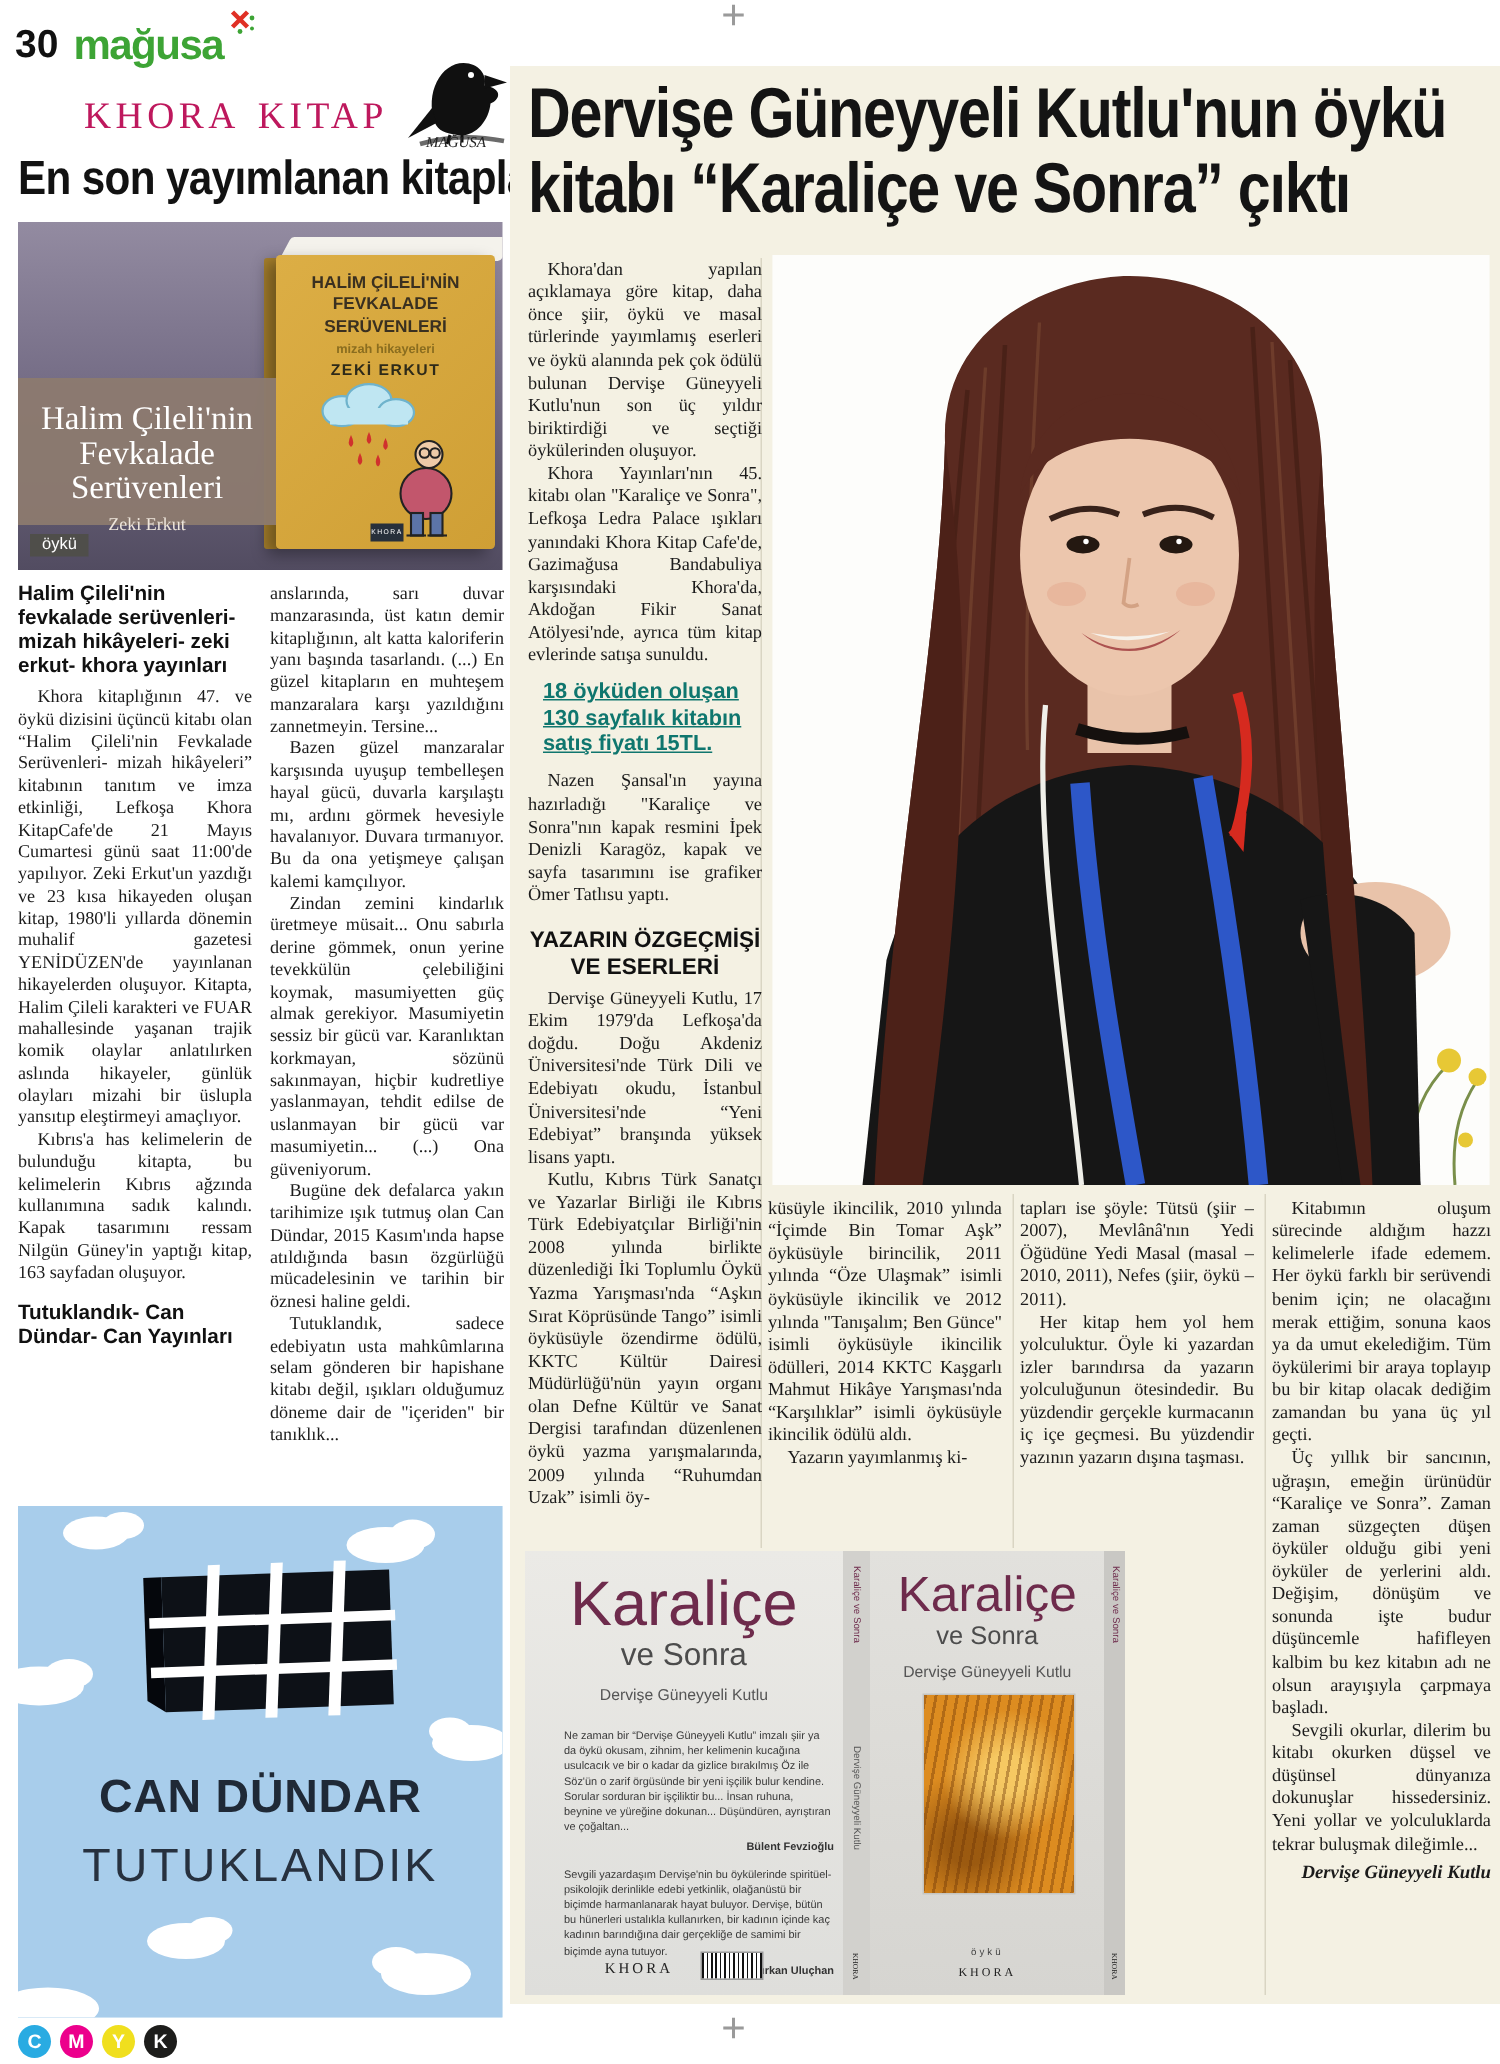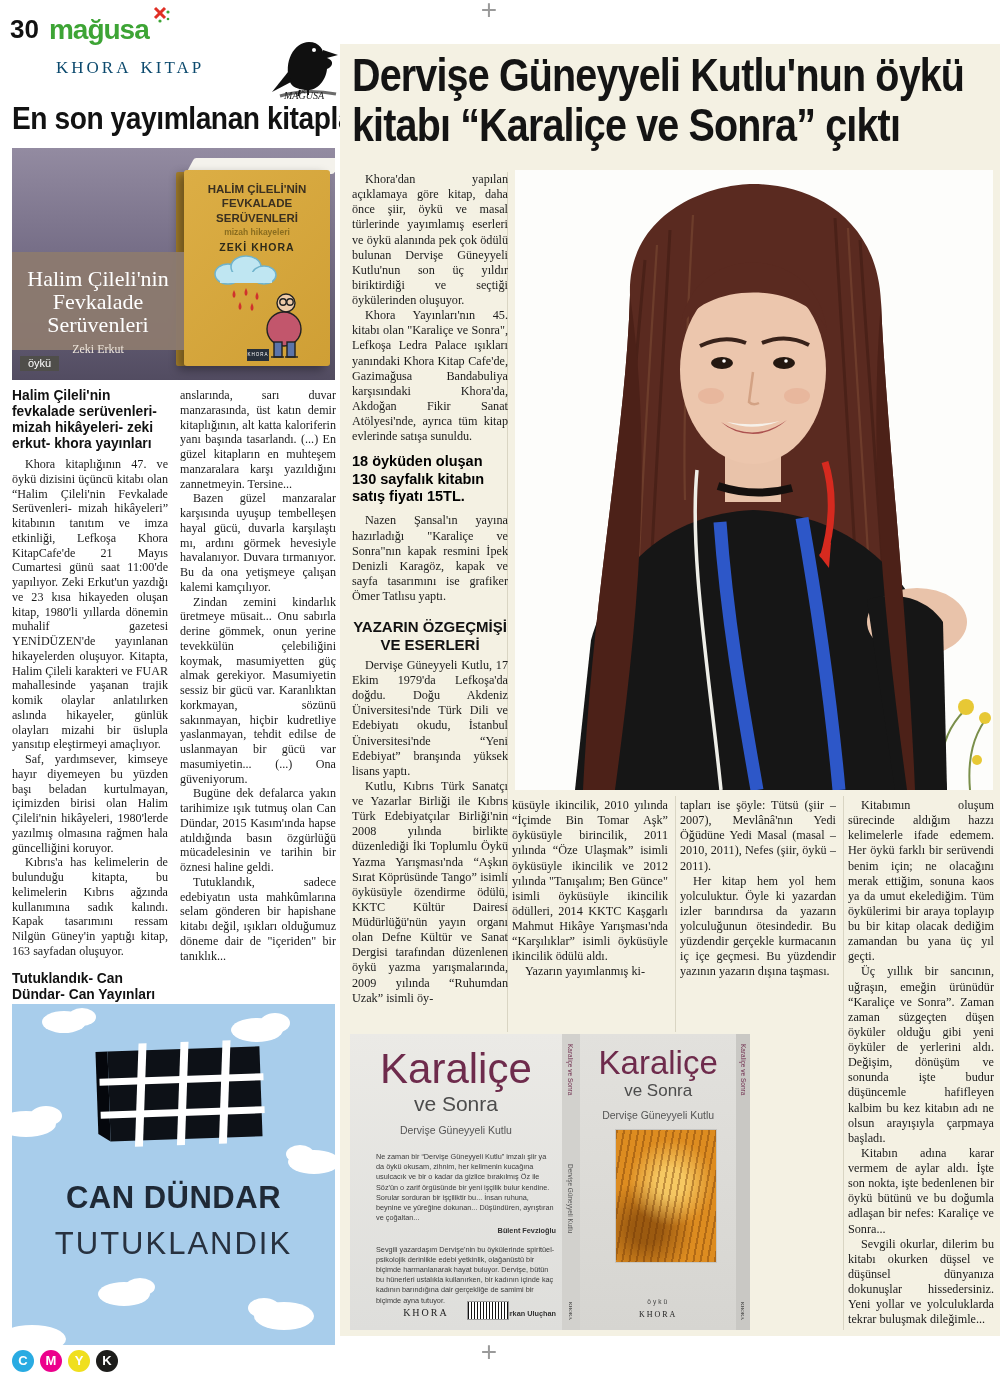--- a/index.html
+++ b/index.html
@@ -9,21 +9,21 @@
   .reg-mark{position:absolute;left:478px;width:22px;text-align:center;color:#9a9a9a;
             font:300 28px "Liberation Sans",sans-serif;line-height:20px;}
   .reg-top{top:0px;} .reg-bottom{top:1342px;}
   .folio{position:absolute;left:10px;top:14px;height:34px;display:flex;align-items:flex-start;}
   .page-num{font:bold 26px "Liberation Sans",sans-serif;color:#111;margin-right:10px;}
   .masthead{font:bold 28px "Liberation Sans",sans-serif;color:#3da435;letter-spacing:-1px;}
   .masthead-star{margin-left:2px;margin-top:-10px;}
   
   .khora-logo{position:absolute;left:50px;top:44px;width:280px;height:60px;}
   .khora-logo-text{font-family:"Liberation Serif",serif;font-variant:small-caps;
-      font-size:24px;letter-spacing:3px;color:#0c4a6e;position:absolute;left:6px;top:8px;}
+      font-size:36px;letter-spacing:3px;color:#be185d;position:absolute;left:6px;top:8px;}
   .crow{position:absolute;left:218px;top:-14px;}
   .khora-logo-sub{position:absolute;left:234px;top:46px;font:italic 10px "Liberation Serif",serif;color:#222;}
   .left-heading{position:absolute;left:12px;top:100px;width:360px;margin:0;
       font:bold 32px "Liberation Sans",sans-serif;color:#121212;letter-spacing:-0.5px;}
   .left-heading span{display:inline-block;transform:scaleX(0.88);transform-origin:left;white-space:nowrap;}
   
   .promo{position:absolute;left:12px;top:148px;width:323px;height:232px;overflow:hidden;
       background:linear-gradient(180deg,#938ba1 0%,#766e87 45%,#524c61 100%);}
   .promo-book{position:absolute;left:172px;top:22px;width:146px;height:196px;background:linear-gradient(135deg,#dcae45,#cf9f35);
       border-radius:3px;box-shadow:-6px 4px 10px rgba(0,0,0,.35);}
@@ -70,21 +70,21 @@
   .main-headline span{display:block;transform:scaleX(0.84);transform-origin:left;white-space:nowrap;}
   .rule{position:absolute;width:1px;background:#d9d5c3;}
   .rule-a{left:167px;top:128px;height:860px;}
   .rule-b{left:335px;top:752px;height:236px;}
   .rule-c{left:503px;top:752px;height:534px;}
   .mcol{position:absolute;overflow:hidden;font-size:12.2px;line-height:1.24;text-align:justify;}
   .mcol1{left:12px;top:128px;width:156px;height:858px;}
   .mcol2{left:172px;top:754px;width:156px;height:234px;}
   .mcol3{left:340px;top:754px;width:156px;height:234px;}
   .mcol4{left:508px;top:754px;width:146px;height:534px;}
-  .subhead{font:bold 14.5px/1.2 "Liberation Sans",sans-serif;color:#000000;margin:9px 0 8px;text-align:left;}
+  .subhead{font:bold 14.5px/1.2 "Liberation Sans",sans-serif;color:#0f766e;margin:9px 10px 8px;text-align:left;text-decoration:underline;}
   .bio-head{font:bold 15px/1.16 "Liberation Sans",sans-serif;color:#111;margin:14px 0 5px;text-align:center;}
   .signature{margin:4px 0 0;text-align:right;font:bold italic 12.5px "Liberation Serif",serif;}
   
   .photo{position:absolute;left:175px;top:126px;width:478px;height:620px;background:#fdfdfb;overflow:hidden;}
   
   .covers{position:absolute;left:10px;top:990px;width:400px;height:296px;display:flex;}
   .bc-back{width:233px;height:296px;background:linear-gradient(180deg,#ebeae6,#dededb);position:relative;
       text-align:center;box-sizing:border-box;padding-top:14px;}
   .bc-spine{width:20px;height:296px;background:#d2d1cd;display:flex;flex-direction:column;
       justify-content:space-between;align-items:center;padding:10px 0;box-sizing:border-box;}
@@ -152,21 +152,21 @@
   <h1 class="left-heading">
     <span>En son yayımlanan kitaplar</span>
   </h1>
 
   <div class="promo">
     <div class="promo-pages"></div>
     <div class="promo-spine"></div>
     <div class="promo-book">
       <div class="promo-cover-title">HALİM ÇİLELİ'NİN FEVKALADE SERÜVENLERİ</div>
       <div class="promo-cover-sub">mizah hikayeleri</div>
-      <div class="promo-cover-author">ZEKİ KHORA</div>
+      <div class="promo-cover-author">ZEKİ ERKUT</div>
       <svg class="promo-cartoon" width="128" height="112" viewBox="0 0 128 112">
         <g stroke="#6fb3cc" stroke-width="1.5" fill="#bfe6f2">
           <ellipse cx="34" cy="26" rx="13" ry="10"></ellipse>
             <ellipse cx="52" cy="19" rx="15" ry="11"></ellipse>
           <ellipse cx="70" cy="27" rx="12" ry="9"></ellipse>
             <rect x="26" y="24" width="52" height="11" stroke="none"></rect>
         </g>
         <g fill="#d0312d">
           <path d="M40,42 q3,6 0,8 q-3,-2 0,-8"></path>
             <path d="M52,40 q3,6 0,8 q-3,-2 0,-8"></path>
@@ -191,21 +191,20 @@
       <p class="promo-band-title">Halim Çileli'nin Fevkalade Serüvenleri</p>
       <div class="promo-band-author">Zeki Erkut</div>
     </div>
     <div class="promo-tag">öykü</div>
   </div>
 
   <div class="left-flow">
     <div class="lcol lcol1">
       <h3 class="col-heading">Halim Çileli'nin fevkalade serüvenleri- mizah hikâyeleri- zeki erkut- khora yayınları</h3>
       <p class="bp">Khora kitaplığının 47. ve öykü dizisini üçüncü kitabı olan “Halim Çileli'nin Fevkalade Serüvenleri- mizah hikâyeleri” kitabının tanıtım ve imza etkinliği, Lefkoşa Khora KitapCafe'de 21 Mayıs Cumartesi günü saat 11:00'de yapılıyor. Zeki Erkut'un yazdığı ve 23 kısa hikayeden oluşan kitap, 1980'li yıllarda dönemin muhalif gazetesi YENİDÜZEN'de yayınlanan hikayelerden oluşuyor. Kitapta, Halim Çileli karakteri ve FUAR mahallesinde yaşanan trajik komik olaylar anlatılırken aslında hikayeler, günlük olayları mizahi bir üslupla yansıtıp eleştirmeyi amaçlıyor.</p>
-      <p class="bp">Saf, yardımsever, kimseye hayır diyemeyen bu yüzden başı beladan kurtulmayan, içimizden birisi olan Halim Çileli'nin hikâyeleri, 1980'lerde yazılmış olmasına rağmen hala güncelliğini koruyor.</p>
       <p class="bp">Kıbrıs'a has kelimelerin de bulunduğu kitapta, bu kelimelerin Kıbrıs ağzında kullanımına sadık kalındı. Kapak tasarımını ressam Nilgün Güney'in yaptığı kitap, 163 sayfadan oluşuyor.</p>
       <h3 class="col-heading mt">Tutuklandık- Can Dündar- Can Yayınları</h3>
 
     </div>
     <div class="lcol lcol2">
       <p class="bp cont">anslarında, sarı duvar manzarasında, üst katın demir kitaplığının, alt katta kaloriferin yanı başında tasarlandı. (...) En güzel kitapların en muhteşem manzaralara karşı yazıldığını zannetmeyin. Tersine...</p>
       <p class="bp">Bazen güzel manzaralar karşısında uyuşup tembelleşen hayal gücü, duvarla karşılaştı mı, ardını görmek hevesiyle havalanıyor. Duvara tırmanıyor. Bu da ona yetişmeye çalışan kalemi kamçılıyor.</p>
       <p class="bp">Zindan zemini kindarlık üretmeye müsait... Onu sabırla derine gömmek, onun yerine tevekkülün çelebiliğini koymak, masumiyetten güç almak gerekiyor. Masumiyetin sessiz bir gücü var. Karanlıktan korkmayan, sözünü sakınmayan, hiçbir kudretliye yaslanmayan, tehdit edilse de uslanmayan bir gücü var masumiyetin... (...) Ona güveniyorum.</p>
       <p class="bp">Bugüne dek defalarca yakın tarihimize ışık tutmuş olan Can Dündar, 2015 Kasım'ında hapse atıldığında basın özgürlüğü mücadelesinin ve tarihin bir öznesi haline geldi.</p>
       <p class="bp">Tutuklandık, sadece edebiyatın usta mahkûmlarına selam gönderen bir hapishane kitabı değil, ışıkları olduğumuz döneme dair de "içeriden" bir tanıklık...</p>
@@ -334,21 +333,20 @@
     </div>
 
     <div class="mcol mcol3">
       <p class="bp cont">tapları ise şöyle: Tütsü (şiir – 2007), Mevlânâ'nın Yedi Öğüdüne Yedi Masal (masal – 2010, 2011), Nefes (şiir, öykü – 2011).</p>
       <p class="bp">Her kitap hem yol hem yolculuktur. Öyle ki yazardan izler barındırsa da yazarın yolculuğunun ötesindedir. Bu yüzdendir gerçekle kurmacanın iç içe geçmesi. Bu yüzdendir yazının yazarın dışına taşması.</p>
     </div>
 
     <div class="mcol mcol4">
       <p class="bp">Kitabımın oluşum sürecinde aldığım hazzı kelimelerle ifade edemem. Her öykü farklı bir serüvendi benim için; ne olacağını merak ettiğim, sonuna kaos ya da umut ekelediğim. Tüm öykülerimi bir araya toplayıp bu bir kitap olacak dediğim zamandan bu yana üç yıl geçti.</p>
       <p class="bp">Üç yıllık bir sancının, uğraşın, emeğin ürünüdür “Karaliçe ve Sonra”. Zaman zaman süzgeçten düşen öyküler olduğu gibi yeni öyküler de yerlerini aldı. Değişim, dönüşüm ve sonunda işte budur düşüncemle hafifleyen kalbim bu kez kitabın adı ne olsun arayışıyla çarpmaya başladı.</p>
-      <p class="bp">Kitabın adına karar vermem de aylar aldı. İşte son nokta, işte bedenlenen bir öykü bütünü ve bu doğumla adlaşan bir nefes: Karaliçe ve Sonra...</p>
       <p class="bp">Sevgili okurlar, dilerim bu kitabı okurken düşsel ve düşünsel dünyanıza dokunuşlar hissedersiniz. Yeni yollar ve yolculuklarda tekrar buluşmak dileğimle...</p>
       <p class="signature">Dervişe Güneyyeli Kutlu</p>
     </div>
 
     <div class="covers">
 
       <div class="bc-back">
         <p class="kc-title">Karaliçe</p>
         <p class="kc-sub">ve Sonra</p>
         <p class="kc-author">Dervişe Güneyyeli Kutlu</p>

